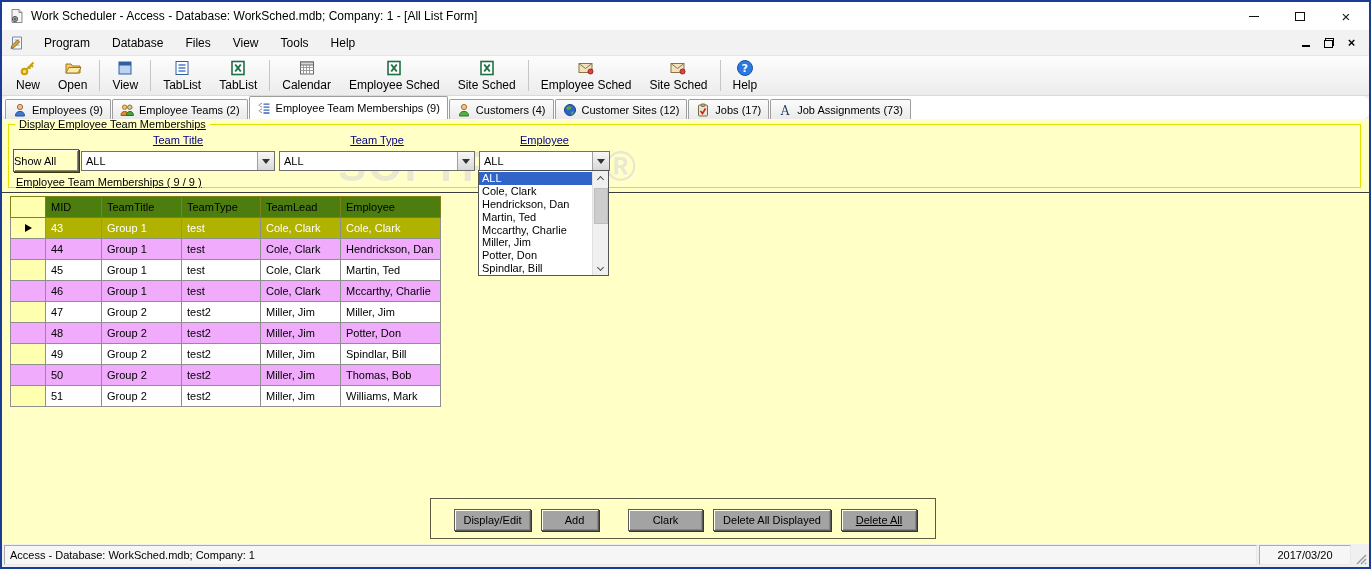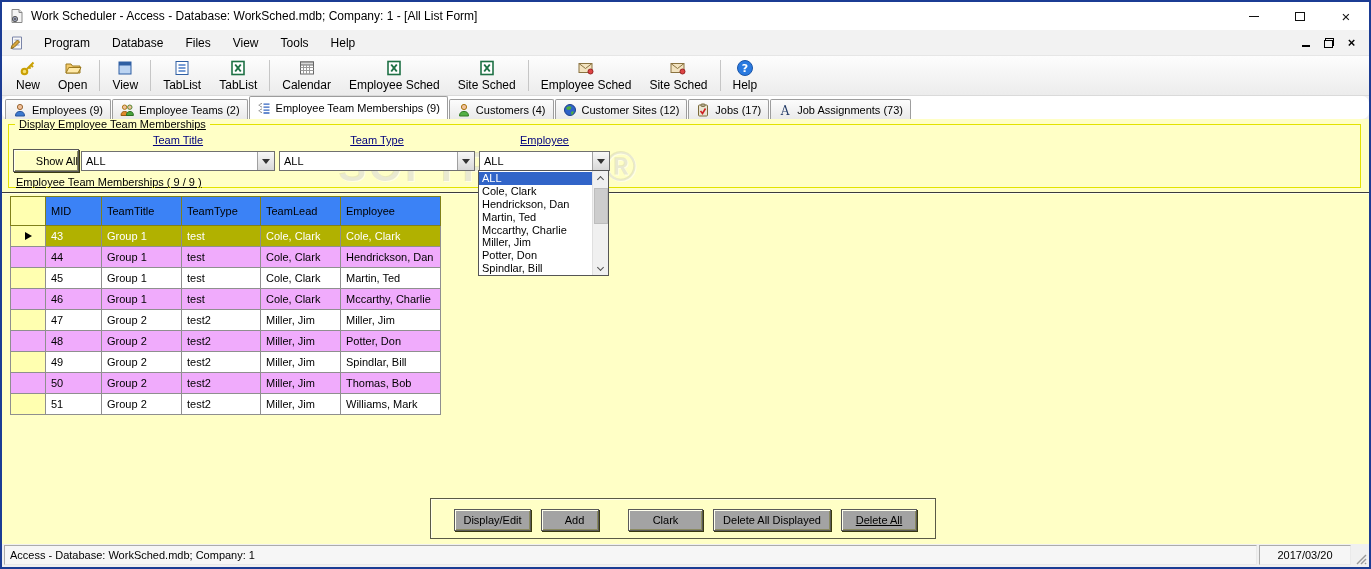--- a/index.html
+++ b/index.html
@@ -44,29 +44,29 @@
 
   .watermark{position:absolute;left:336px;top:24px;font-size:42px;font-weight:bold;letter-spacing:3px;color:rgba(120,120,120,0.16);text-shadow:1px 1px 0 rgba(255,255,255,0.5);z-index:1;user-select:none;}
 
   .filter-box{position:absolute;left:6px;top:5px;width:1353px;height:64px;border:1px solid #e2e200;z-index:2;}
   .legend-link{position:absolute;left:6px;top:-7px;background:#ffffc6;padding:0 4px;text-decoration:underline;white-space:nowrap;}
   .flabel{position:absolute;top:9px;text-align:center;color:#00007d;text-decoration:underline;}
   .combo{position:absolute;top:26px;height:20px;background:#fff;border:1px solid #707070;display:flex;align-items:stretch;}
   .cval{flex:1;padding:0 4px;display:flex;align-items:center;overflow:hidden;white-space:nowrap;}
   .cbtn{width:17px;background:linear-gradient(#f8f8f8,#d8d8d8);border-left:1px solid #a0a0a0;display:flex;align-items:center;justify-content:center;}
   .dar{width:0;height:0;border-left:4px solid transparent;border-right:4px solid transparent;border-top:5px solid #333;}
-  .showall-btn{position:absolute;left:4px;top:24px;width:66px;height:23px;background:#ffffc6;border:1px solid #5a5a5a;box-shadow:inset 1px 1px 0 #ffffee,inset -1px -1px 0 #8a8a60,1px 1px 0 #3a3a10;display:flex;align-items:center;justify-content:flex-end;}
+  .showall-btn{position:absolute;left:4px;top:24px;width:66px;height:23px;background:#ffffc6;border:1px solid #5a5a5a;box-shadow:inset 1px 1px 0 #ffffee,inset -1px -1px 0 #8a8a60,1px 1px 0 #3a3a10;display:flex;align-items:center;justify-content:flex-start;}
 
   .memberships-link{position:absolute;left:14px;top:57px;text-decoration:underline;z-index:2;white-space:nowrap;}
   .full-rule{position:absolute;left:0;top:73px;width:100%;height:2px;background:#3c3c3c;border-bottom:1px solid #ffffe8;z-index:2;}
 
   
   .grid-wrap{position:absolute;left:8px;top:77px;z-index:2;}
   table.grid{border-collapse:collapse;table-layout:fixed;width:430px;font-size:11px;border:1px solid #3c3c3c;}
-  .grid th{background:#3b82f6;border:1px solid #80801a;font-weight:normal;text-align:left;padding:8px 5px;height:21px;}
+  .grid th{background:#4d7c0f;border:1px solid #80801a;font-weight:normal;text-align:left;padding:0 5px;height:21px;}
   .grid td{border:1px solid #8f8f8f;padding:0 5px;background:#ffffff;height:21px;white-space:nowrap;overflow:hidden;}
   .grid th.sel,.grid td.sel{background:#ffffb0;padding:0;}
   .grid tr.alt td{background:#f0abfc;}
   .grid tr.selected td{background:#b1b100;color:#fff;}
   .grid tr.selected td.sel{background:#ffffb0;color:#000;}
   .tri-right{display:block;margin:0 auto;width:0;height:0;border-top:4px solid transparent;border-bottom:4px solid transparent;border-left:7px solid #000;}
 
   
   .dlist{position:absolute;left:476px;top:51px;width:131px;height:106px;background:#fff;border:1px solid #555;z-index:6;display:flex;}
   .ditems{flex:1;display:flex;flex-direction:column;padding-top:1px;overflow:hidden;}

